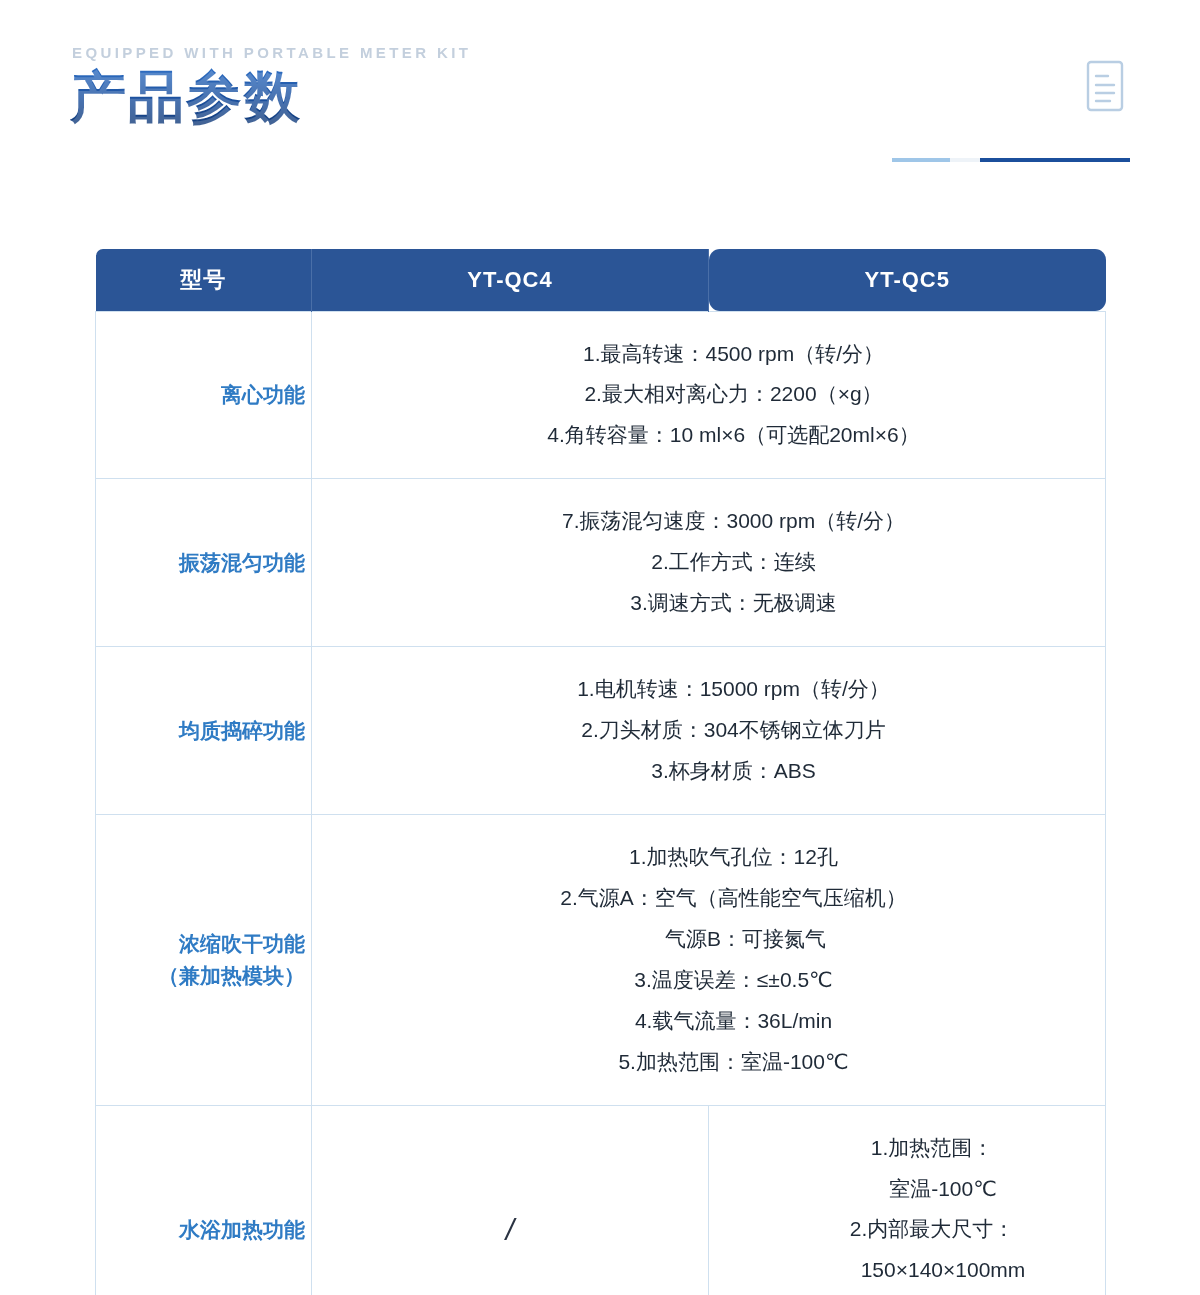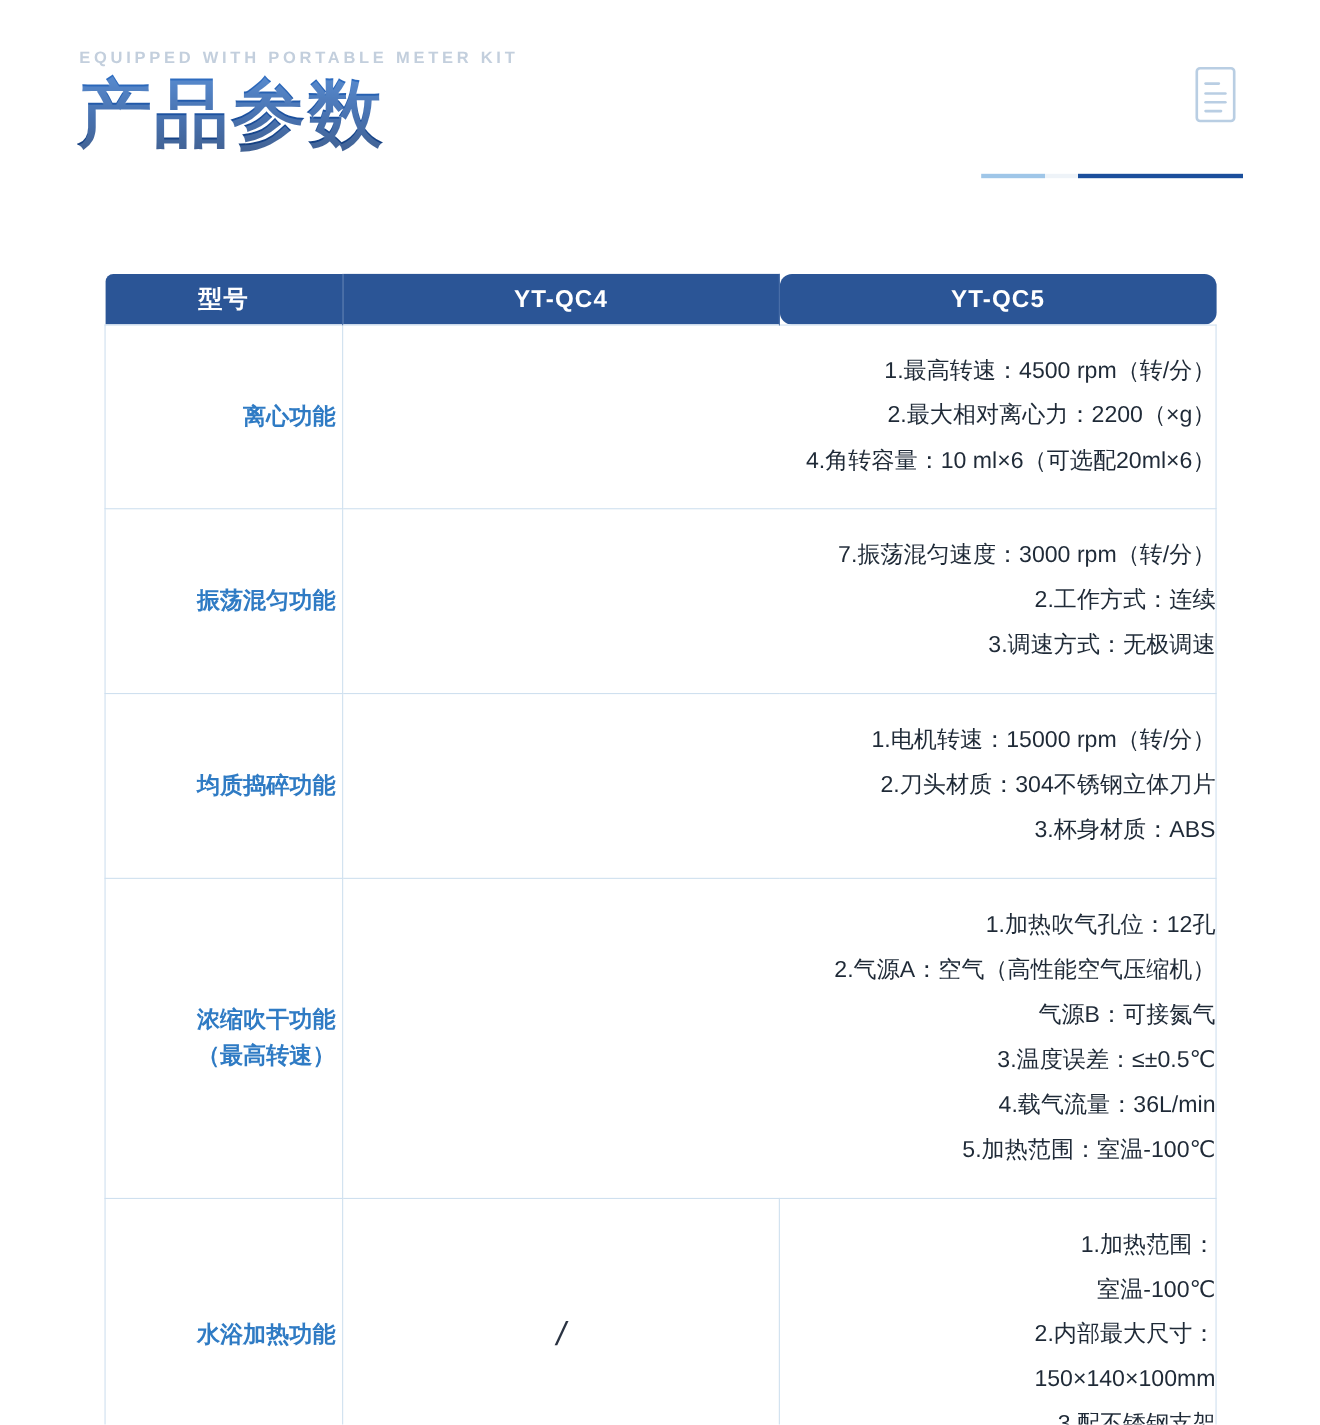--- a/index.html
+++ b/index.html
@@ -21,21 +21,21 @@
     height: 249px;
   }
   .eyebrow {
     font-size: 15px;
     letter-spacing: 3.4px;
     color: #c3cfdd;
     font-weight: 600;
     margin: 0 0 6px 2px;
   }
   .title {
-    font-size: 68px;
+    font-size: 56px;
     font-weight: 800;
     letter-spacing: 2px;
     margin: 0;
     line-height: 1.08;
     color: #1b4f9c;
     background: linear-gradient(180deg, #2f6fc4 0%, #1b4f9c 55%, #123a77 100%);
     -webkit-background-clip: text;
     background-clip: text;
     -webkit-text-fill-color: transparent;
     text-shadow: 0 2px 0 rgba(255,255,255,0.2);
@@ -70,21 +70,21 @@
     width: 100%;
     border-collapse: collapse;
     table-layout: fixed;
     font-size: 20px;
   }
   table.spec thead th {
     background: #2b5596;
     color: #ffffff;
     font-size: 22px;
     font-weight: 700;
-    height: 46px;
+    height: 62px;
     text-align: center;
     letter-spacing: 1px;
     border-right: 1px solid #4a6fa8;
   }
   table.spec thead th:last-child { border-right: none; }
   table.spec thead tr th:first-child { border-top-left-radius: 7px; }
   table.spec thead tr th:last-child  { border-top-right-radius: 7px; border-radius: 11px; }
 
   col.c-label { width: 216px; }
   col.c-qc4   { width: 397px; }
@@ -102,21 +102,21 @@
     font-size: 21px;
     line-height: 1.5;
     padding: 10px 6px;
     border-left: 1px solid #cfe0ef;
   }
   table.spec td.content {
     padding: 22px 0 22px 50px;
     color: #1f2a37;
     font-size: 21px;
     line-height: 1.95;
-    text-align: right;
+    text-align: center;
   }
   table.spec td.content .ln { white-space: nowrap; }
   table.spec td.content .ln.indent { padding-left: 24px; }
 
   td.dash {
     text-align: center;
     font-size: 30px;
     font-style: italic;
     color: #2a3342;
   }
@@ -187,21 +187,21 @@
         <td class="content" colspan="2">
           <div class="ln">1.电机转速：15000 rpm（转/分）</div>
           <div class="ln">2.刀头材质：304不锈钢立体刀片</div>
           <div class="ln">3.杯身材质：ABS</div>
         </td>
       </tr>
 
       <tr>
         <td class="label">
           <div>浓缩吹干功能</div>
-          <div>（最高转速）</div>
+          <div>（兼加热模块）</div>
         </td>
         <td class="content" colspan="2">
           <div class="ln">1.加热吹气孔位：12孔</div>
           <div class="ln">2.气源A：空气（高性能空气压缩机）</div>
           <div class="ln indent">气源B：可接氮气</div>
           <div class="ln">3.温度误差：≤±0.5℃</div>
           <div class="ln">4.载气流量：36L/min</div>
           <div class="ln">5.加热范围：室温-100℃</div>
         </td>
       </tr>

